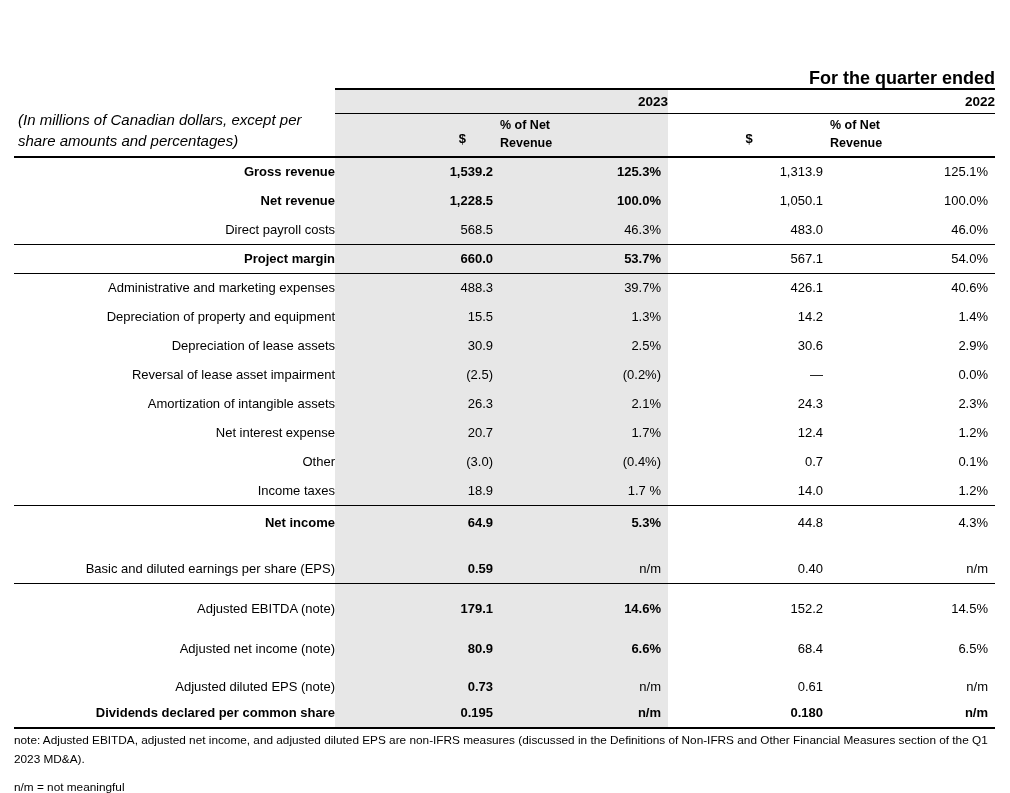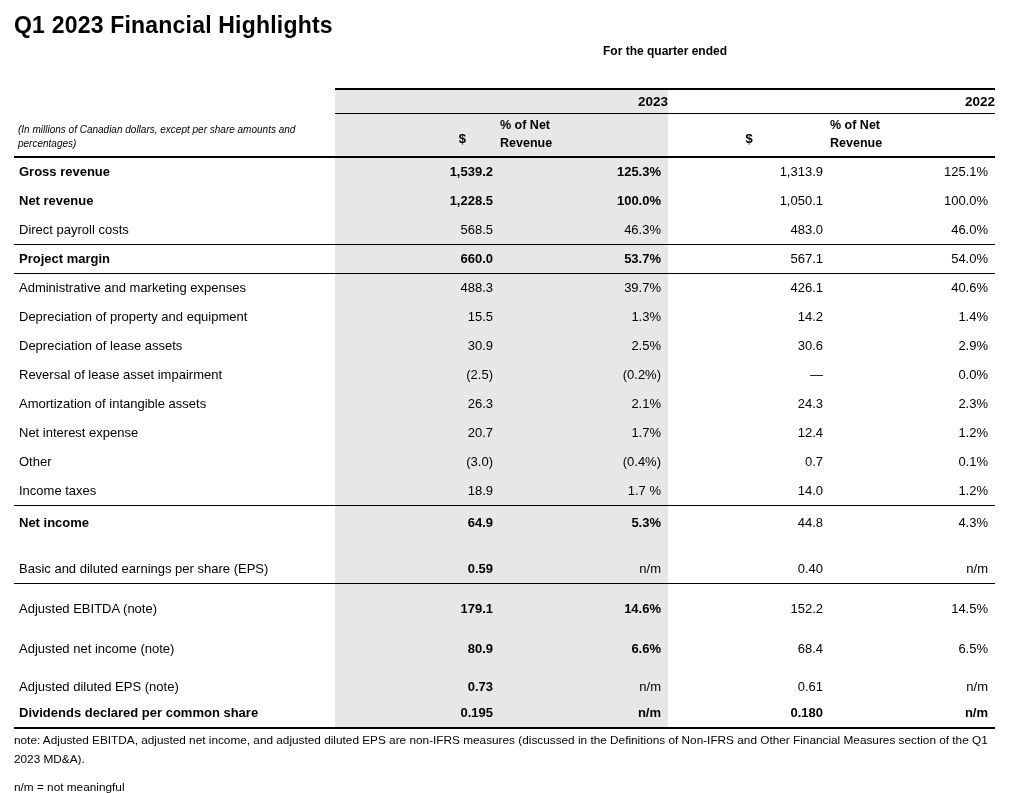--- a/index.html
+++ b/index.html
@@ -2,68 +2,67 @@
 <html><head>
 <meta charset="utf-8">
 <style>
   * { margin:0; padding:0; box-sizing:border-box; }
   html,body { background:#ffffff; }
   body { font-family:"Liberation Sans", sans-serif; color:#000; }
   .page { position:relative; width:1010px; height:793px; background:#fff; overflow:hidden; }
 
   .title { position:absolute; left:14px; top:12px; font-size:23px; font-weight:bold; letter-spacing:0.2px; }
 
-  .period { position:absolute; left:335px; top:44px; width:660px; text-align:center;
-            font-weight:bold; font-size:12px; line-height:1.2; }
+  .period { position:absolute; left:335px; top:68px; width:660px; text-align:right;
+            font-weight:bold; font-size:18px; line-height:1.2; }
 
   table.fin { position:absolute; left:14px; top:88px; width:981px; border-collapse:collapse;
               table-layout:fixed; font-size:13px; }
   col.c-label { width:321px; }
   col.c-23d  { width:165px; }
   col.c-23p  { width:168px; }
   col.c-22d  { width:162px; }
   col.c-22p  { width:165px; }
 
   .g { background:#e7e7e7; }
   .b { font-weight:bold; }
 
   
   tr.yearrow { height:24px; }
   td.year { border-top:2px solid #000; border-bottom:1.5px solid #000;
             text-align:right; font-weight:bold; font-size:13.5px; vertical-align:middle; }
-  td.unitnote { vertical-align:bottom; font-style:italic; font-size:10px; line-height:1.4;
+  td.unitnote { vertical-align:bottom; font-style:italic; font-size:15px; line-height:1.4;
                 padding:0 14px 5px 4px; border-bottom:2.5px solid #000;margin-left:37px; }
   tr.subrow { height:44px; }
   td.sub { vertical-align:bottom; border-bottom:2.5px solid #000; font-weight:bold; }
   td.sub.dollar23 { text-align:right; padding:0 34px 10px 0; }
   td.sub.dollar22 { text-align:center; padding:0 0 10px 0; }
   td.sub.pct { text-align:left; padding:0 7px 4px 0; font-size:12.5px; line-height:1.45; }
 
   
   tbody tr { height:29px; }
   tbody td { vertical-align:bottom; padding-bottom:7px; }
-  td.lbl { text-align:left; padding-left:5px;margin-left:36px; }
+  td.lbl { text-align:right; padding-left:5px;margin-left:36px; }
   td.val { text-align:right; padding-right:7px; }
   tr.hline > td { border-bottom:1.5px solid #000; }
   tr.rni   { height:32px; }
   tr.reps  { height:46px; }
   tr.rgap40 { height:40px; }
   tr.rgap38 { height:38px; }
   tr.rlast { height:27px; }
   tr.rlast > td { border-bottom:2.5px solid #000;font-weight:bold; }
 
   .notes { position:absolute; left:14px; top:731px; width:992px; font-size:11.8px; line-height:1.62; }
   .nm { margin-top:9px; }
 </style>
 </head>
 <body>
 
 <div class="page">
 
-  <div class="title">Q1 2023 Financial Highlights</div>
 
   <div class="period">
     <div>For the quarter ended</div>
   </div>
 
   <table class="fin">
     <colgroup>
       <col class="c-label">
         <col class="c-23d">
         <col class="c-23p">

